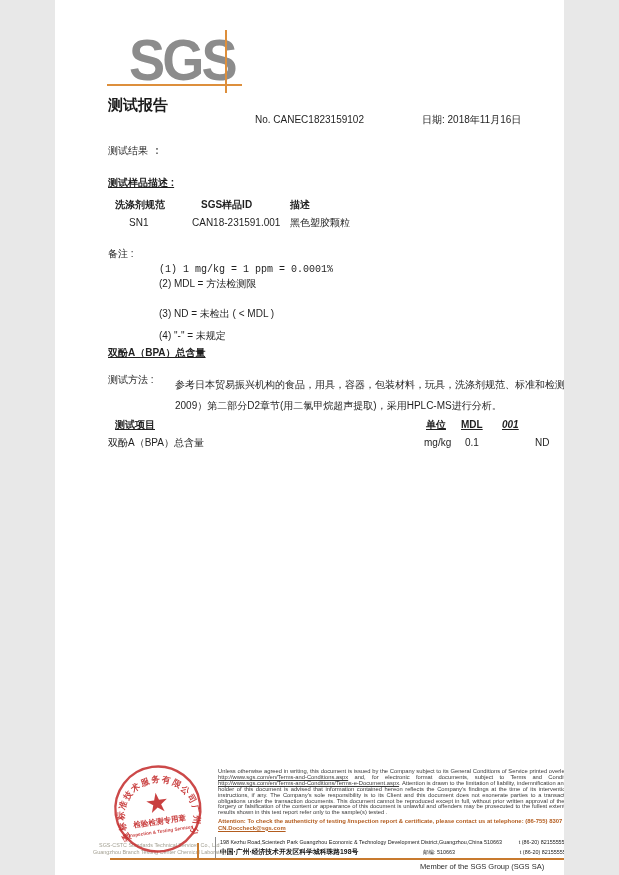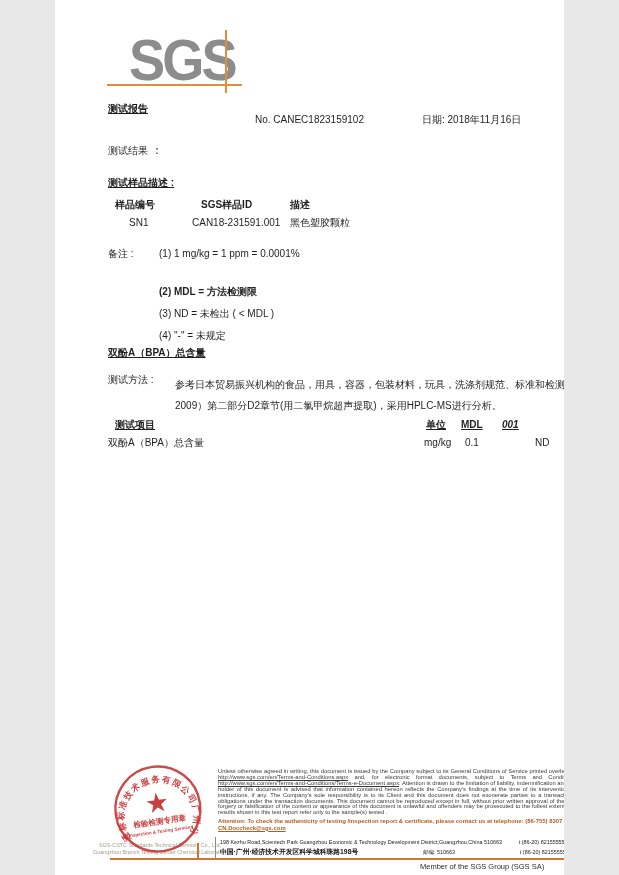--- a/index.html
+++ b/index.html
@@ -30,38 +30,38 @@
 </style>
 </head>
 <body>
 
 <div class="page">
 
   <div class="abs sgs-text" style="left:74px;top:32px;">SGS</div>
   <div class="abs oline" style="left:170px;top:30px;width:2px;height:63px;"></div>
   <div class="abs oline" style="left:52px;top:84px;width:135px;height:2px;"></div>
 
-  <div class="abs b" style="left:53px;top:102px;font-size:10px;text-decoration:underline;">测试报告</div>
+  <div class="abs b" style="left:53px;top:96px;font-size:15px;">测试报告</div>
   <div class="abs cn" style="left:200px;top:114px;">No. CANEC1823159102</div>
   <div class="abs cn" style="left:367px;top:114px;">日期: 2018年11月16日</div>
   <div class="abs cn" style="left:521px;top:114px;text-align:center;">第2页,共3页</div>
 
   <div class="abs cn" style="left:53px;top:146px;font-family:Liberation Mono, monospace;">测试结果 :</div>
 
   <div class="abs cn b u" style="left:53px;top:177px;">测试样品描述 :</div>
-  <div class="abs cn b" style="left:60px;top:199px;">样品编号</div>
+  <div class="abs cn b" style="left:60px;top:199px;">洗涤剂规范</div>
   <div class="abs cn b" style="left:146px;top:199px;">SGS样品ID</div>
   <div class="abs cn b" style="left:235px;top:199px;">描述</div>
   <div class="abs cn" style="left:74px;top:217px;">SN1</div>
   <div class="abs cn" style="left:137px;top:217px;">CAN18-231591.001</div>
   <div class="abs cn" style="left:235px;top:217px;">黑色塑胶颗粒</div>
 
   <div class="abs cn" style="left:53px;top:248px;">备注 :</div>
-  <div class="abs cn" style="left:104px;top:248px;">(1) 1 mg/kg = 1 ppm = 0.0001%</div>
-  <div class="abs cn" style="left:104px;top:286px;font-weight:bold;">(2) MDL = 方法检测限</div>
+  <div class="abs cn" style="left:104px;top:264px;font-family:Liberation Mono, monospace;">(1) 1 mg/kg = 1 ppm = 0.0001%</div>
+  <div class="abs cn" style="left:104px;top:278px;">(2) MDL = 方法检测限</div>
   <div class="abs cn" style="left:104px;top:308px;">(3) ND = 未检出 ( &lt; MDL )</div>
   <div class="abs cn" style="left:104px;top:330px;">(4) "-" = 未规定</div>
 
   <div class="abs cn b u" style="left:53px;top:347px;">双酚A（BPA）总含量</div>
   <div class="abs cn" style="left:53px;top:374px;text-align:right;">测试方法 :</div>
   <div class="abs cn" style="left:120px;top:374px;width:478px;line-height:21px;">参考日本贸易振兴机构的食品，用具，容器，包装材料，玩具，洗涤剂规范、标准和检测方法（JETRO 2009）第二部分D2章节(用二氯甲烷超声提取)，采用HPLC-MS进行分析。</div>
 
   <div class="abs cn b u" style="left:60px;top:419px;">测试项目</div>
   <div class="abs cn b u" style="left:371px;top:419px;">单位</div>
   <div class="abs cn b u" style="left:406px;top:419px;">MDL</div>

